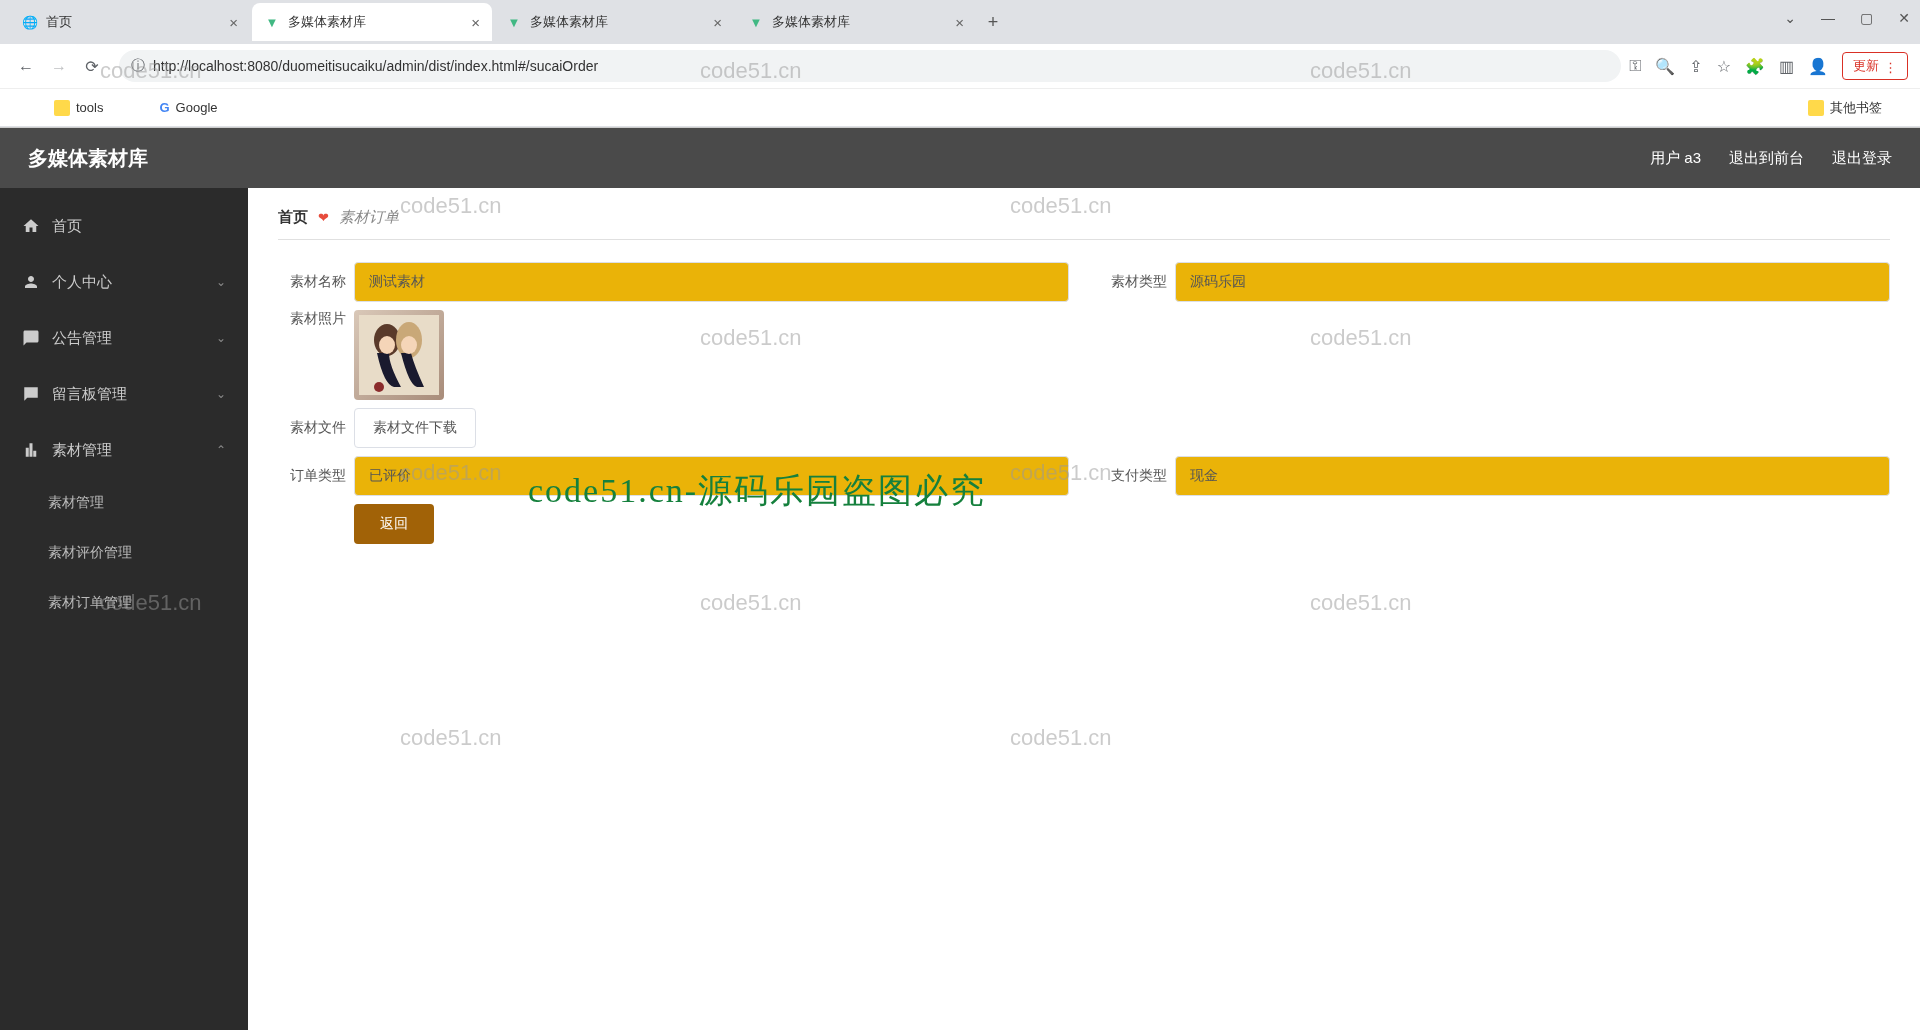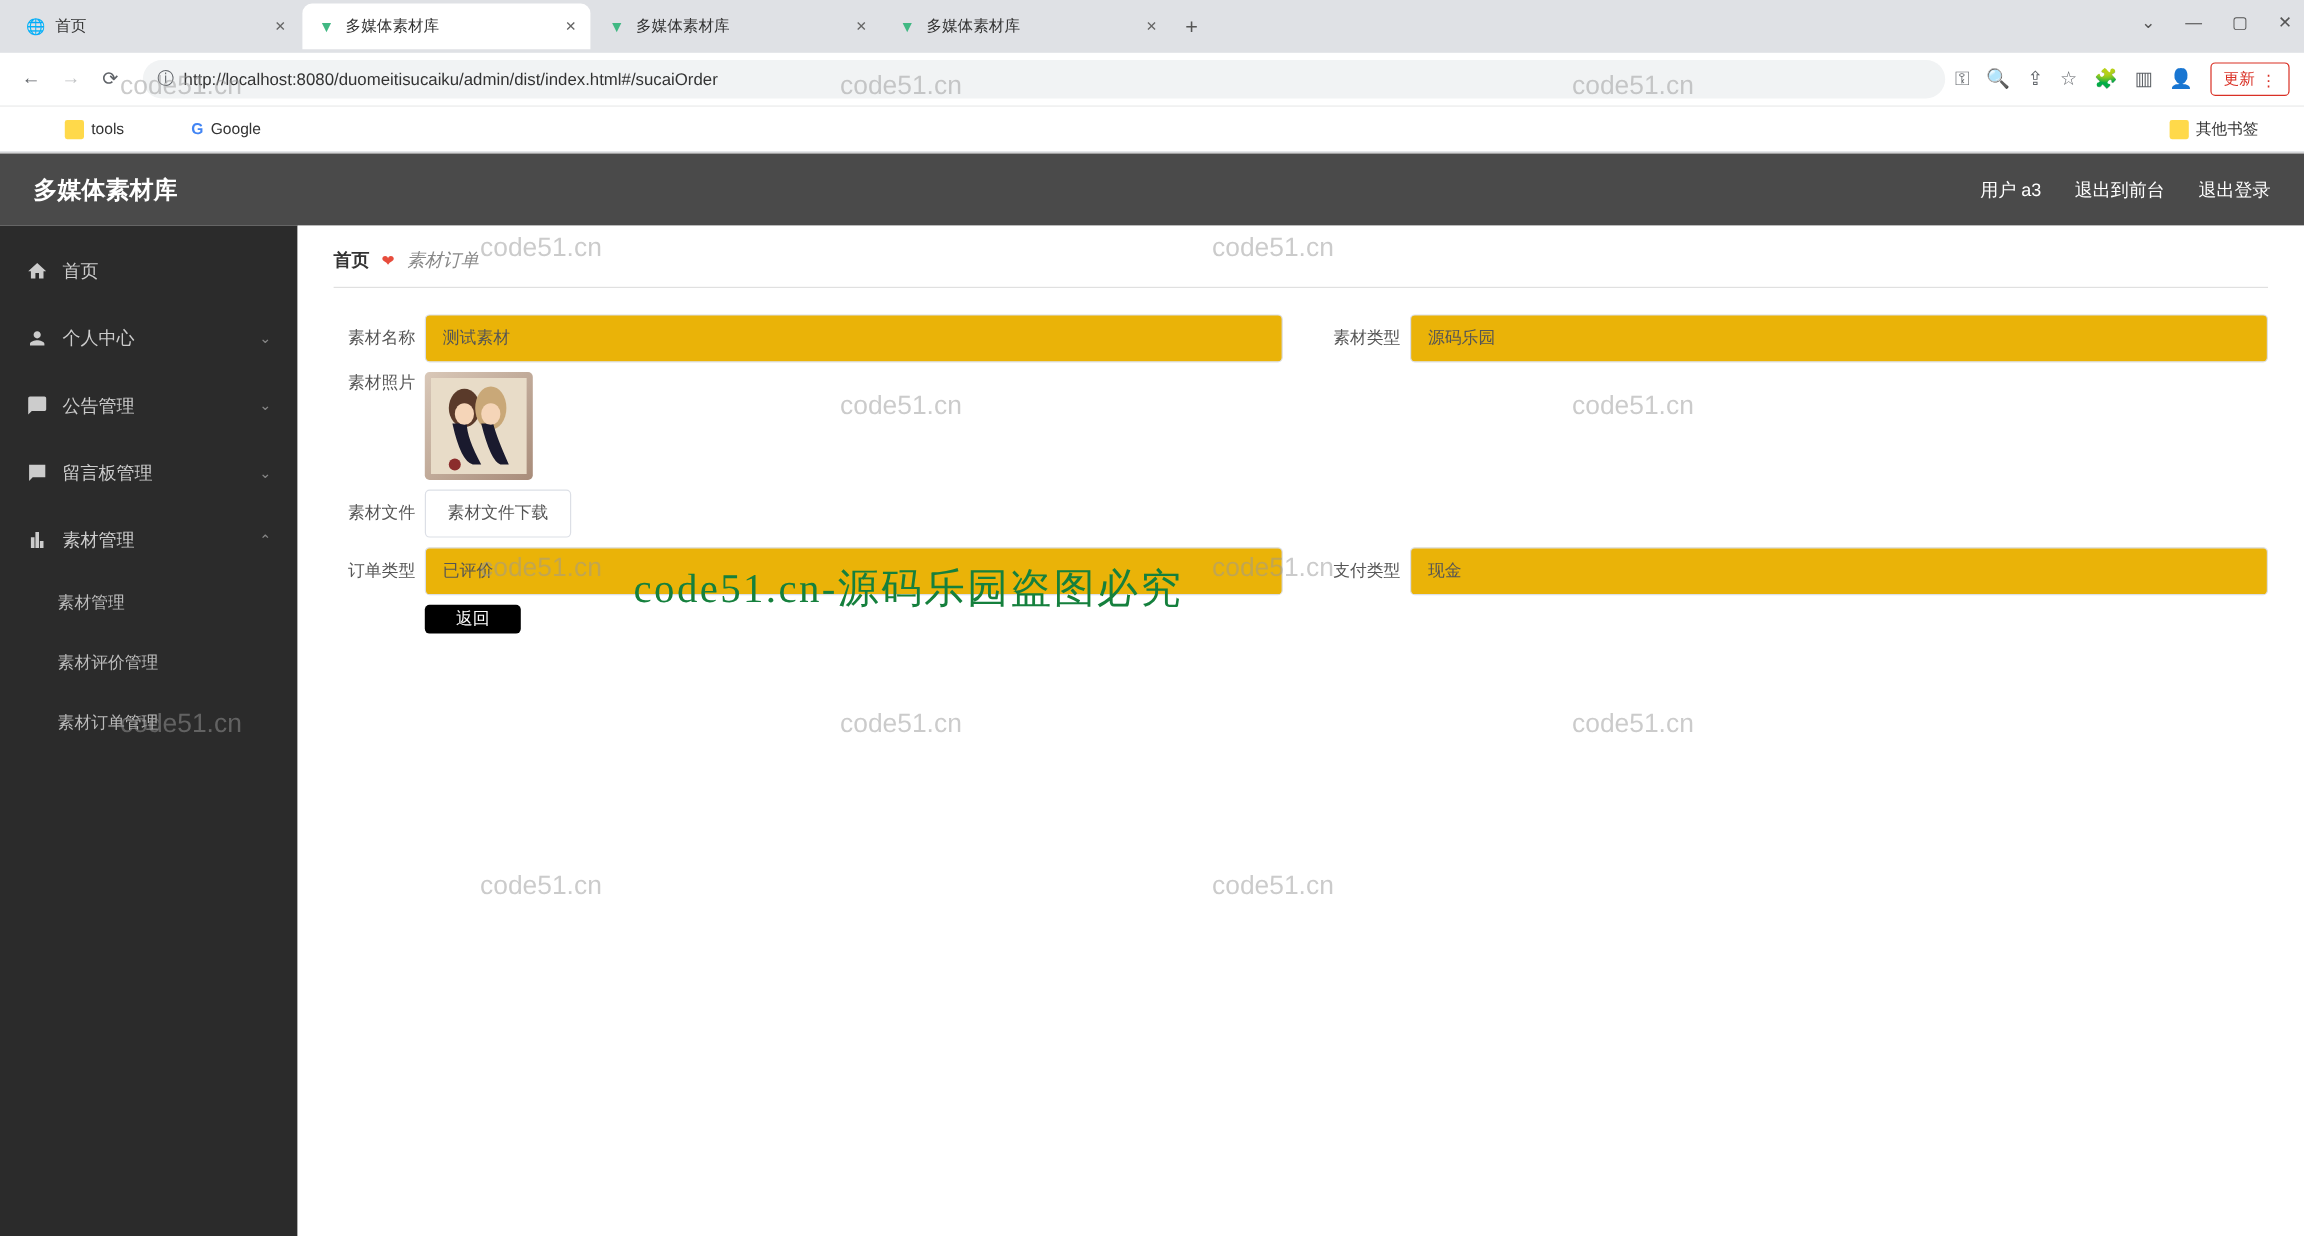--- a/index.html
+++ b/index.html
@@ -52,21 +52,21 @@
 
 .form-row { display: flex; align-items: center; margin-bottom: 8px; }
 .form-group { display: flex; align-items: center; flex: 1; }
 .form-group + .form-group { margin-left: 30px; }
 .form-label { width: 68px; text-align: right; font-size: 14px; color: #555; margin-right: 8px; }
 .form-label.required::before { content: "*"; color: #f56c6c; margin-right: 3px; }
 .form-control { flex: 1; height: 40px; border: 1px solid #dcdfe6; border-radius: 4px; padding: 0 14px; font-size: 14px; color: #555; background: #eab308; }
 .photo-box { width: 90px; height: 90px; background: linear-gradient(135deg,#d9c8b8,#a88c7a); border-radius: 4px; display:flex; align-items:center; justify-content:center; overflow:hidden; }
 .photo-box svg { width: 80px; height: 80px; }
 .download-btn { height: 40px; padding: 0 18px; border: 1px solid #dcdfe6; border-radius: 4px; background: #fff; font-size: 14px; color: #555; cursor: pointer; }
-.back-btn { height: 24px; padding: 0 26px; border: none; border-radius: 4px; background: #000000; color: #fff; font-size: 14px; cursor: pointer; margin-left: 76px; }
+.back-btn { height: 40px; padding: 0 26px; border: none; border-radius: 4px; background: #a16207; color: #fff; font-size: 14px; cursor: pointer; margin-left: 76px; }
 
 .watermark { position: absolute; color: #999; font-size: 22px; opacity: 0.5; pointer-events: none; }
 .watermark-red { position: absolute; color: #15803d; font-size: 34px; font-weight: 500; letter-spacing: 2px; font-family: "SimSun", serif; pointer-events: none; }
 
 svg { fill: currentColor; }
 </style>
 </head>
 <body>
 
 <div class="browser-chrome">

